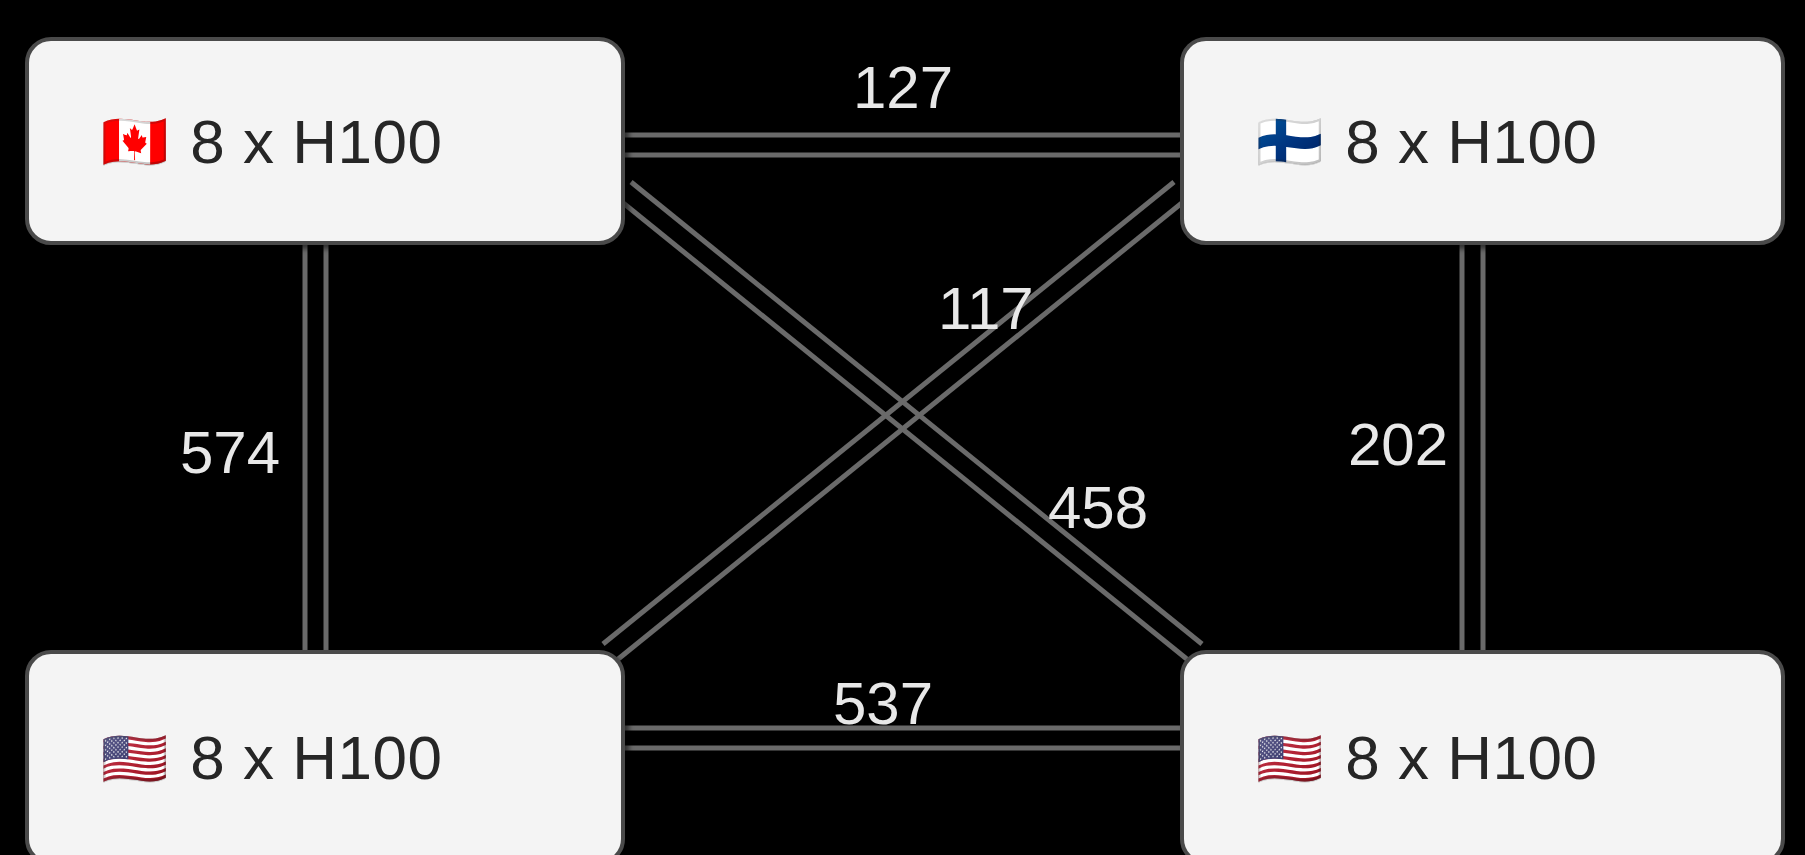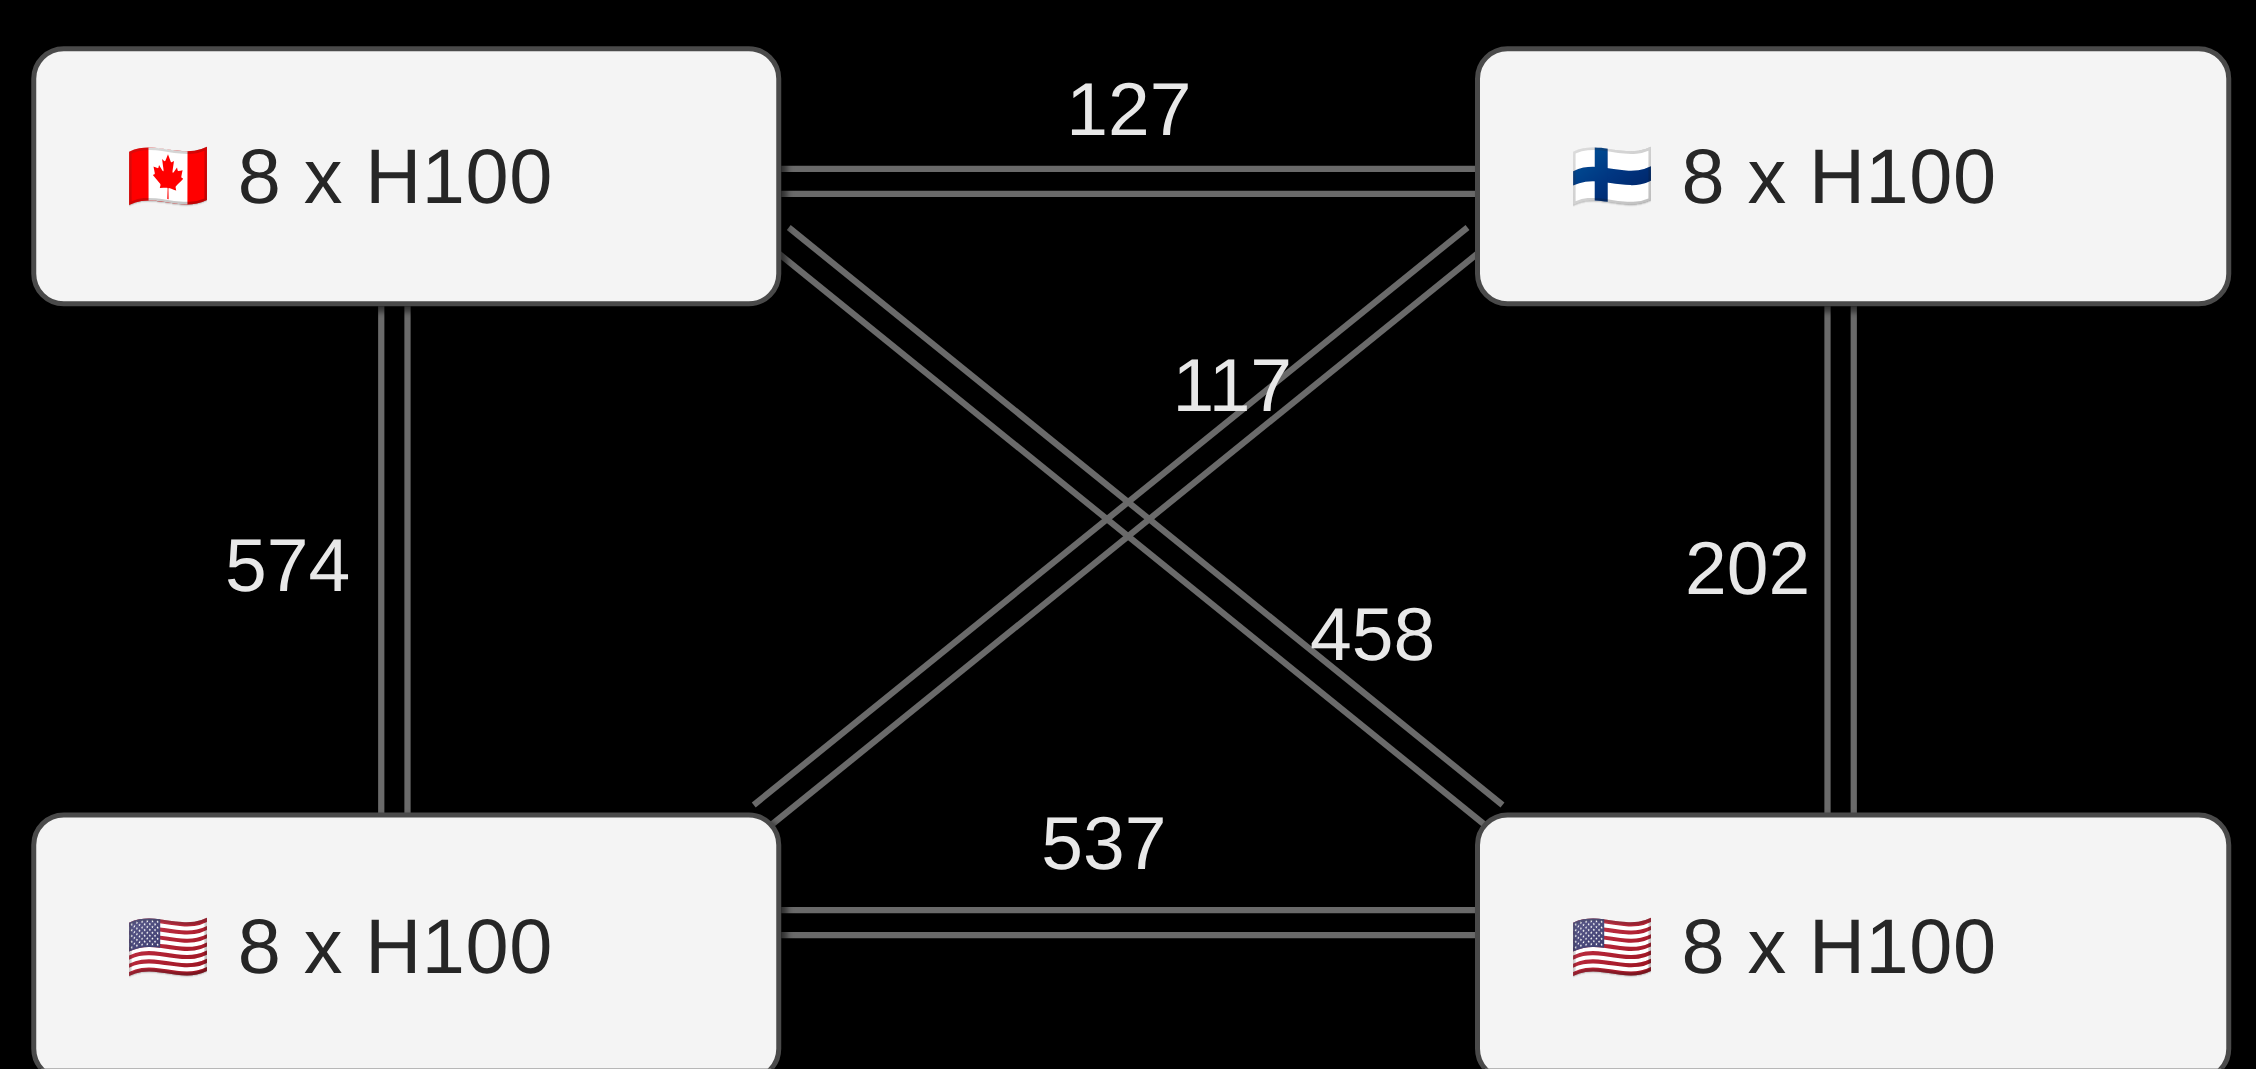--- a/index.html
+++ b/index.html
@@ -51,23 +51,23 @@
     position:absolute;
     color:#e8e8e8;
     font-size:60px;
     line-height:1;
     z-index:6;
     white-space:nowrap;
   }
   #label-top{     left:853px; top:58px;}
   #label-diag-a{  left:938px; top:255px;margin-top:24px;}
   #label-left{    left:180px; top:423px;}
-  #label-right{   left:1348px;top:425px;text-align:right;}
+  #label-right{   left:1348px;top:415px;text-align:right;}
   #label-diag-b{  left:1048px;top:478px;}
-  #label-bottom{  left:833px; top:645px;}
+  #label-bottom{  left:833px; top:674px;}
 </style>
 </head>
 <body>
 
 <div id="stage">
 
   <svg id="edges" viewBox="0 0 1805 855" preserveAspectRatio="none">
     <g stroke="#6a6a6a" stroke-width="5" fill="none" stroke-linecap="butt">
 
       <g>

